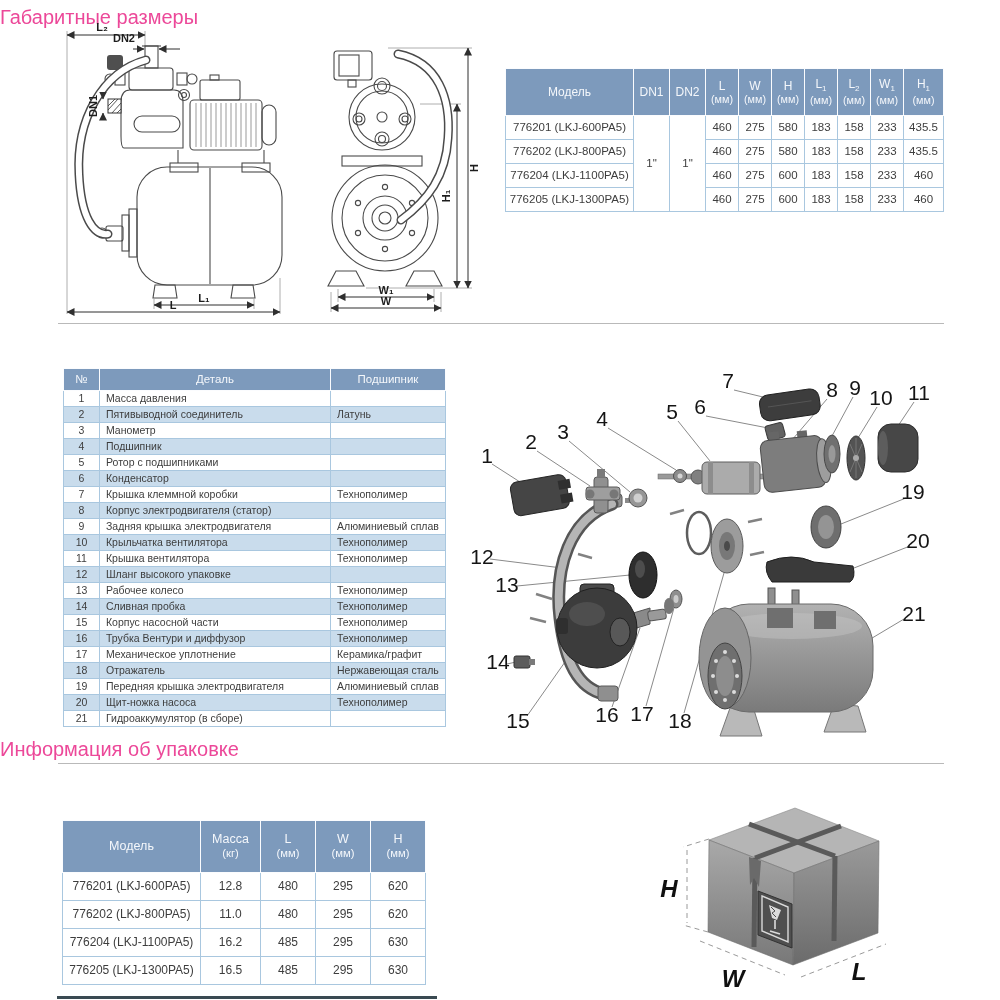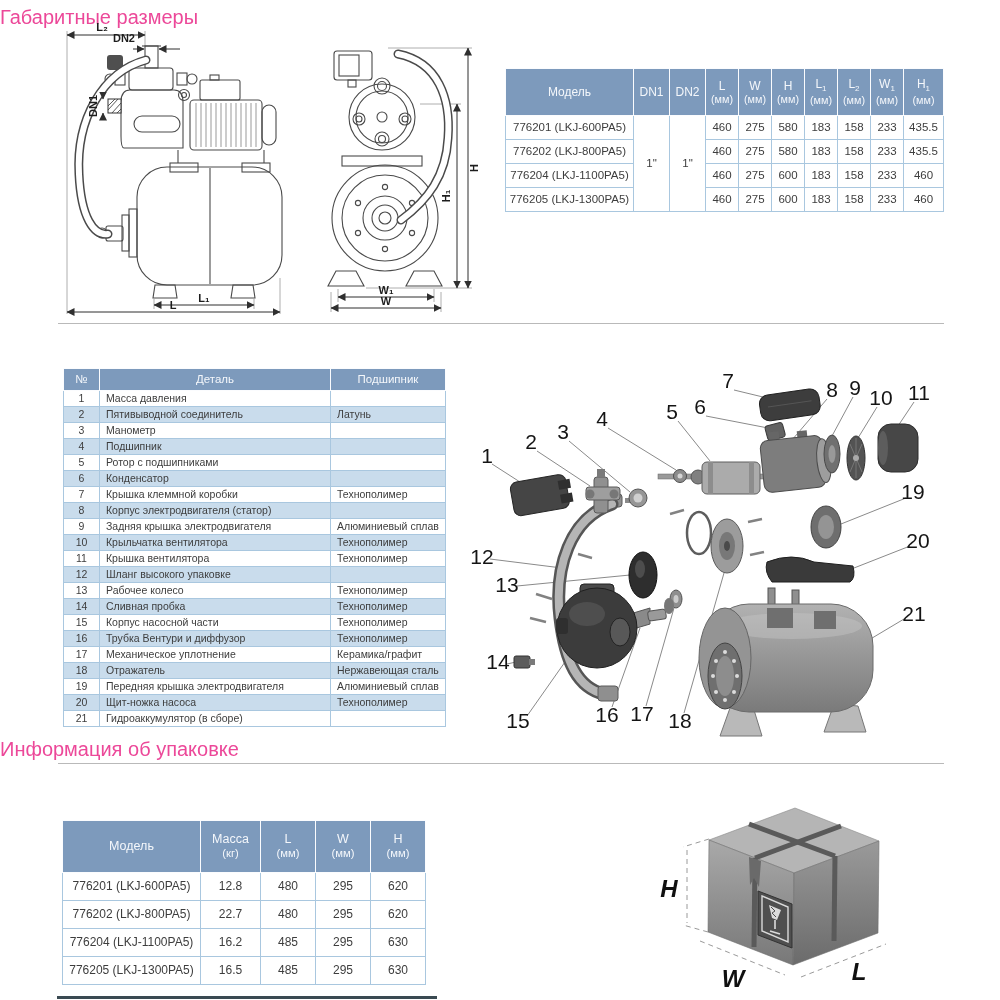--- a/index.html
+++ b/index.html
@@ -635,21 +635,21 @@
       <tbody>
         <tr>
           <td>776201 (LKJ-600PA5)</td>
           <td>12.8</td>
           <td>480</td>
           <td>295</td>
           <td>620</td>
         </tr>
         <tr>
           <td>776202 (LKJ-800PA5)</td>
-          <td>22.7</td>
+          <td>11.0</td>
           <td>480</td>
           <td>295</td>
           <td>620</td>
         </tr>
         <tr>
           <td>776204 (LKJ-1100PA5)</td>
           <td>16.2</td>
           <td>485</td>
           <td>295</td>
           <td>630</td>

